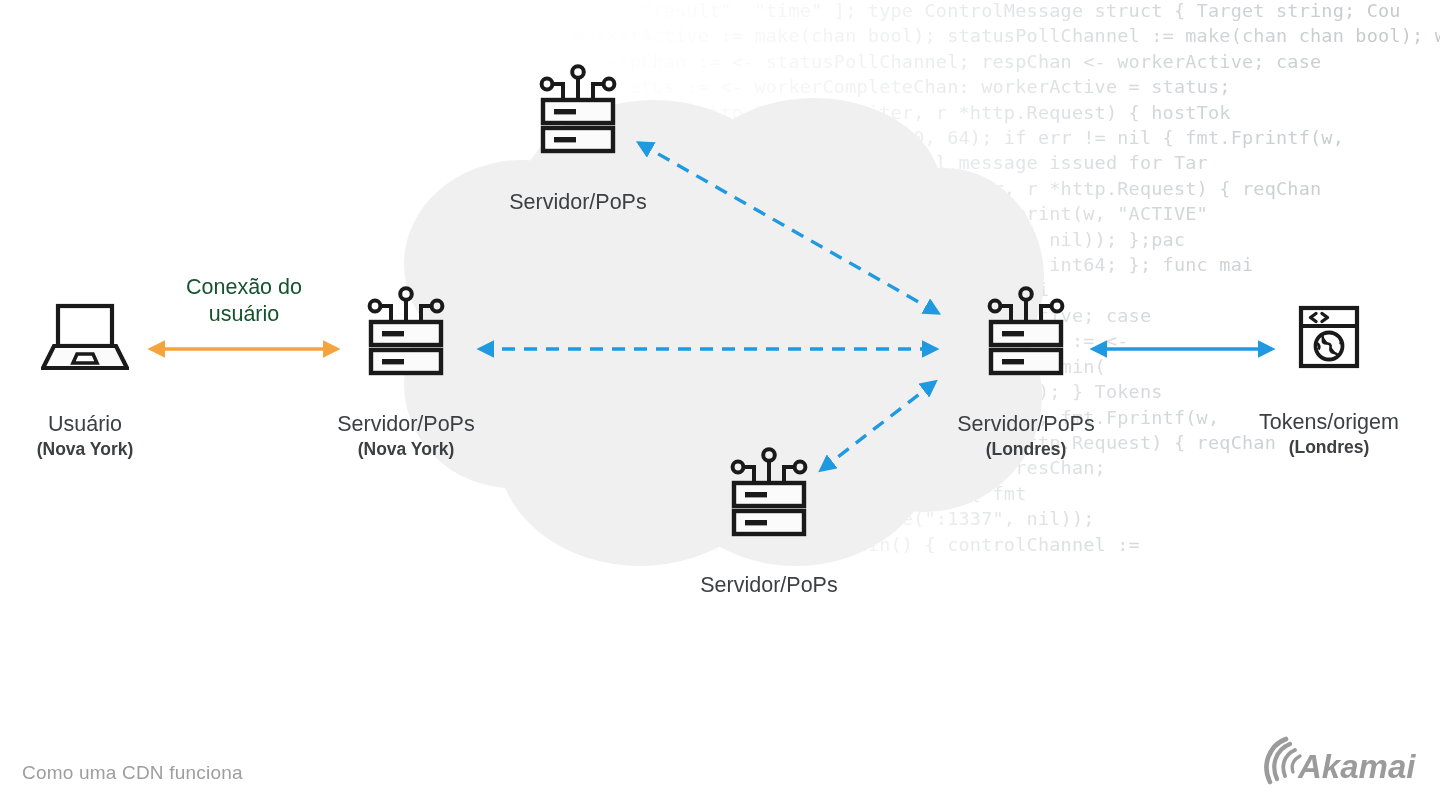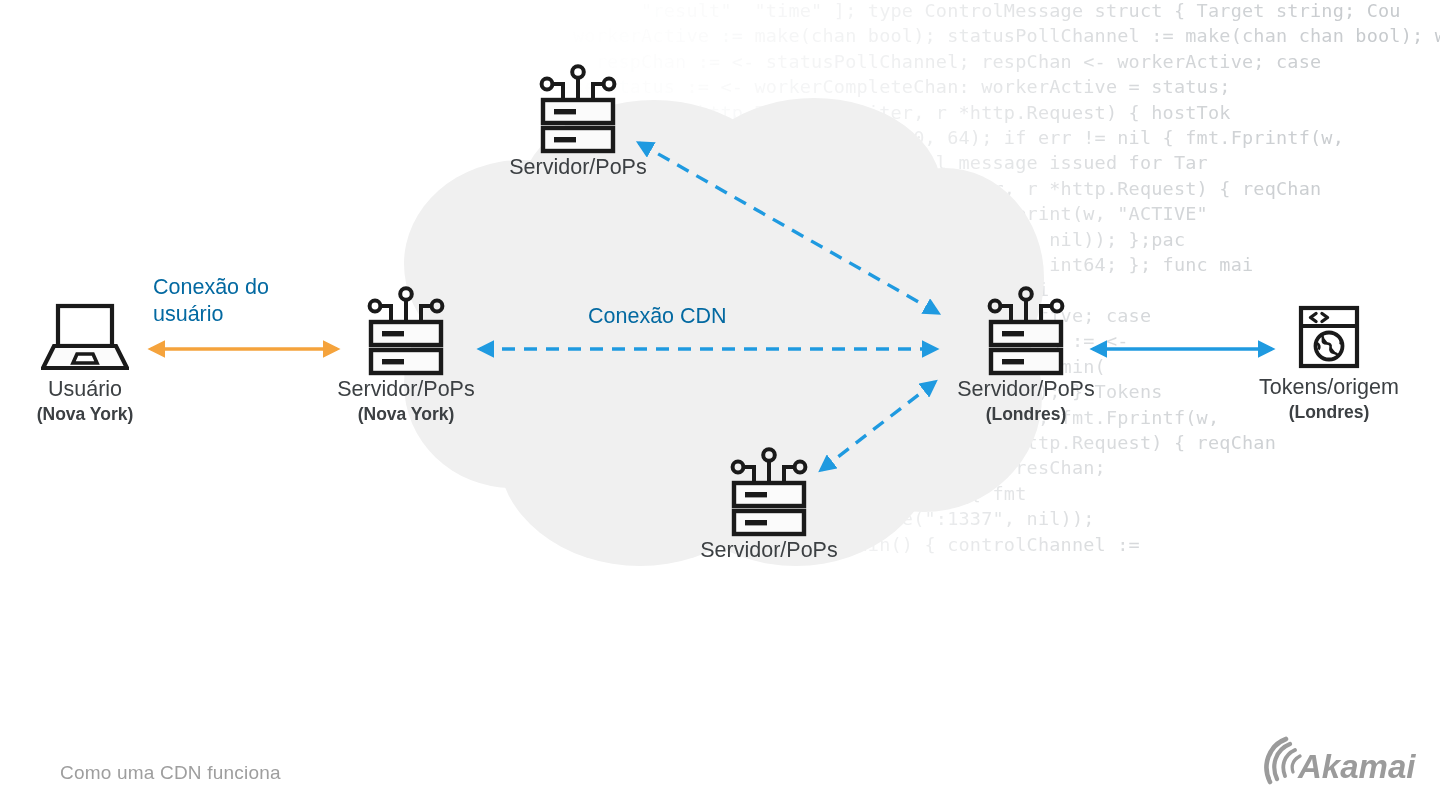--- a/index.html
+++ b/index.html
@@ -65,48 +65,49 @@
   .node .icon-wrap {
     display: block;
     margin: 0 auto;
   }
   .node .n-label {
     display: block;
     font-size: 21.5px;
     color: #3c4043;
     white-space: nowrap;
     line-height: 26px;
+    margin-top: 35px;
   }
   .node .n-sub {
     display: block;
     font-size: 17.5px;
     color: #3c4043;
     white-space: nowrap;
     line-height: 24px;
     font-weight: bold;
   }
 
   
   .link-label {
     position: absolute;
+    text-align: center;
     font-size: 21.5px;
     line-height: 27px;
-    color: #0369a1;
+    color: #14532d;
     white-space: pre-line;
   }
 
   
   #caption {
     position: absolute;
     left: 22px;
     top: 762px;
     font-size: 19px;
     color: #9e9e9e;
     letter-spacing: 0.2px;
-    margin-left: 38px;
   }
   #brand-logo {
     position: absolute;
     left: 1264px;
     top: 736px;
     width: 170px;
     height: 54px;
   }
 </style>
 </head>
@@ -277,21 +278,20 @@
                M28 43 C30 44.5 31 47 29.5 49.5
                M50.5 38 C52 40 52.5 42.5 51.5 44.5" fill="#1a1a1a" stroke="#1a1a1a" stroke-width="2.6" stroke-linejoin="round"></path>
     </svg>
     <span class="n-label">Tokens/origem</span>
     <span class="n-sub">(Londres)</span>
   </div>
 
   <div class="link-label" style="left:153px; top:274px; width:182px;">Conexão do
 usuário</div>
 
-  <div class="link-label" style="left:588px; top:303px; width:256px;">Conexão CDN</div>
 
 
   <div id="caption">Como uma CDN funciona</div>
 
   <svg id="brand-logo" viewBox="0 0 170 54">
     <g fill="none" stroke="#9b9b9b">
       <path d="M6 46 C-2 30 4 10 22 3" stroke-width="4.6" stroke-linecap="round"></path>
       <path d="M13 43 C7 30 11 14 26 8" stroke-width="4.2" stroke-linecap="round"></path>
       <path d="M21 40 C17 30 20 19 31 14" stroke-width="3.8" stroke-linecap="round"></path>
       <path d="M29 36 C27 30 29 24 36 20" stroke-width="3.2" stroke-linecap="round"></path>

